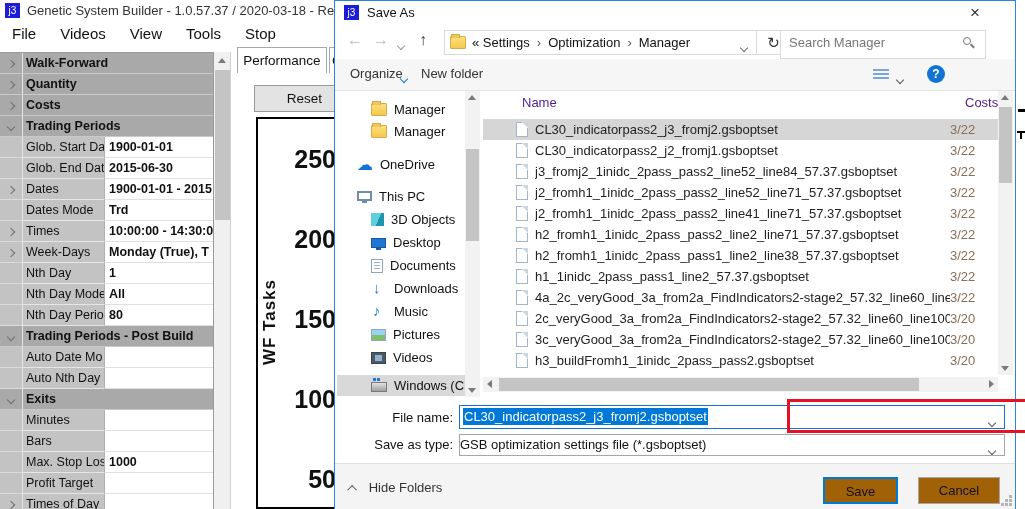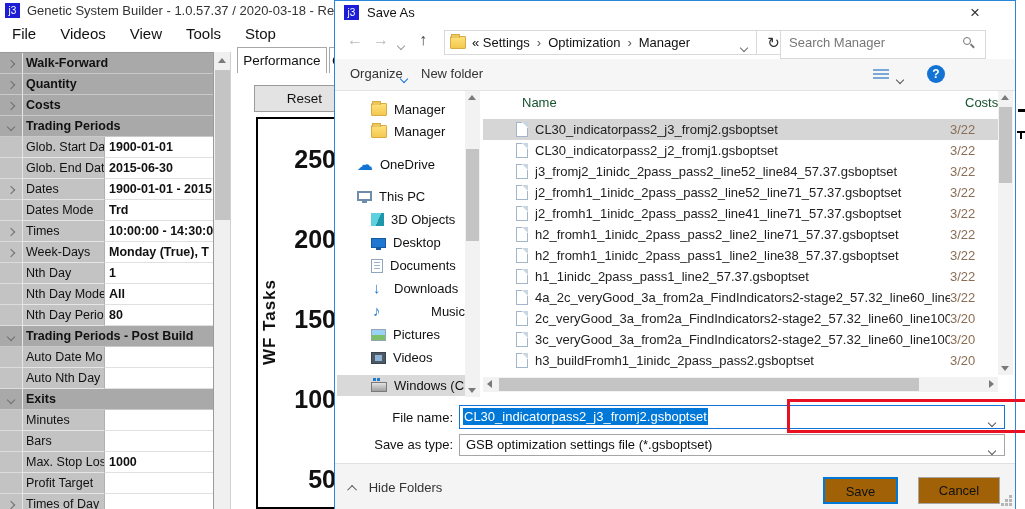--- a/index.html
+++ b/index.html
@@ -121,41 +121,41 @@
   .si-videos::after { content:""; position:absolute; inset:2px 3px; background:#8fb4d8; }
   .si-drive { width:16px; height:10px; margin-top:2px; background:linear-gradient(#e2e2e2,#9f9f9f);
               border:1px solid #7a7a7a; }
   .si-drive::before { content:""; position:absolute; left:1px; top:-5px; width:3px; height:3px;
         background:#1e78d2; box-shadow:4px 0 #1e78d2; }
 
   #side-scroll { position:absolute; left:130px; top:90px; width:15px; height:306px; background:#f2f2f2; }
 
   
   #filelist { position:absolute; left:148px; top:90px; width:515px; height:306px; background:#fff; }
-  .col-head { position:absolute; top:4px; font-size:13px; color:#14532d; }
+  .col-head { position:absolute; top:4px; font-size:13px; color:#4c1d95; }
   .fl-row { position:absolute; left:0; width:515px; height:21px; display:flex; align-items:center;
             font-size:13px; color:#222; }
   .fl-row.selected { background:#d6d6d6; }
   .fi { width:12px; height:15px; background:#fff; border:1px solid #a3b6c9; position:relative;
         margin:0 7px 0 33px; flex:none; }
   .fi::before { content:""; position:absolute; right:-1px; top:-1px; border-style:solid; border-width:3px;
         border-color:#c9d6e2 #fff #fff #c9d6e2; transform:rotate(90deg); }
   .fl-name { flex:1; overflow:hidden; white-space:nowrap; }
   .fl-date { width:48px; color:#8a6d55; flex:none; }
   #fl-vscroll { position:absolute; left:663px; top:90px; width:15px; height:284px; background:#f2f2f2; }
   #fl-hscroll { position:absolute; left:148px; top:376px; width:515px; height:15px; background:#f2f2f2; }
   .sb-thumb { position:absolute; background:#c4c4c4; }
 
   
   .fn-label { position:absolute; width:112px; text-align:right; font-size:13px; color:#111; }
   #fn-input { position:absolute; left:124px; top:404px; width:546px; height:24px; background:#fff;
               border:1px solid #1273d4; line-height:22px; padding-left:3px; white-space:nowrap; overflow:hidden; }
   .sel-text { background:#0078d7; color:#fff; padding:1px 1px; font-size:13px; }
   #st-combo { position:absolute; left:124px; top:433px; width:546px; height:22px; background:#fff;
-              border:1px solid #a6a6a6; line-height:20px; padding-left:6px; font-size:13px;
+              border:1px solid #a6a6a6; line-height:20px; font-size:13px;
               white-space:nowrap; overflow:hidden; }
   .combo-chev { position:absolute; right:9px; top:8px; }
 
   
   .dlg-footer { position:absolute; left:0; top:462px; right:0; height:46px; background:#f4f4f4;
                 border-top:1px solid #e0e0e0; }
   .hide-folders { position:absolute; left:15px; top:16px; font-size:13px; color:#333; }
   .hf-chev { display:inline-block; width:7px; height:7px; border-left:1.6px solid #555;
              border-top:1.6px solid #555; transform:rotate(45deg) translateY(2px); margin-right:8px; }
   .btn { position:absolute; top:13px; height:27px; background:#a16207; text-align:center;
@@ -377,21 +377,21 @@
         <span>Desktop</span>
       </div>
       <div class="side-item" style="top: 164px; padding-left: 34px;">
         <span class="si si-documents"></span>
         <span>Documents</span>
       </div>
       <div class="side-item" style="top: 187px; padding-left: 34px;">
         <span class="si si-downloads"></span>
         <span>Downloads</span>
       </div>
-      <div class="side-item" style="top: 210px; padding-left: 34px; justify-content: space-between;">
+      <div class="side-item" style="top: 210px; padding-left: 34px;">
         <span class="si si-music"></span>
         <span>Music</span>
       </div>
       <div class="side-item" style="top: 233px; padding-left: 34px;">
         <span class="si si-pictures"></span>
         <span>Pictures</span>
       </div>
       <div class="side-item" style="top: 256px; padding-left: 34px;">
         <span class="si si-videos"></span>
         <span>Videos</span>

